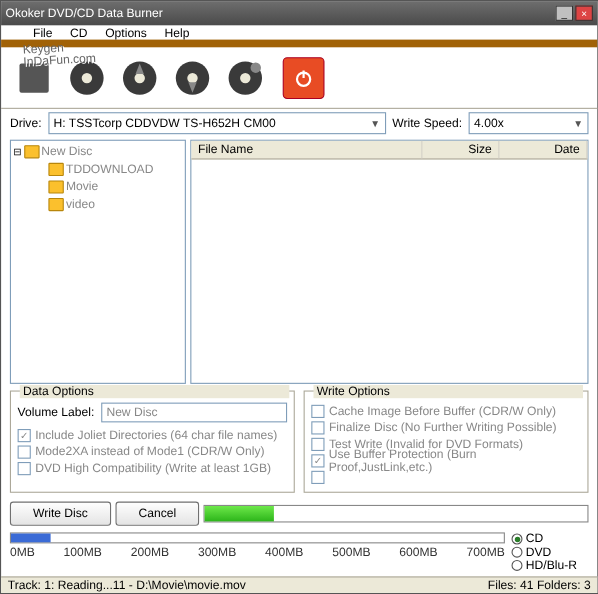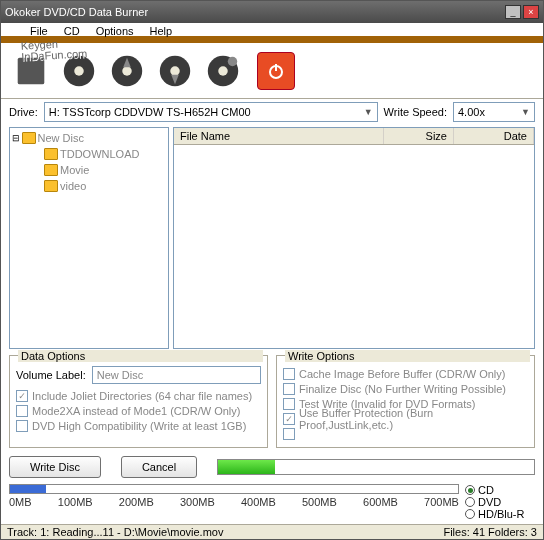--- a/index.html
+++ b/index.html
@@ -13,42 +13,42 @@
 .menubar { height: 20px; display: flex; align-items: flex-start; padding: 0 21px; border-bottom: 7px solid #a16207; }
 .menu-item { padding: 2px 8px; cursor: default; }
 .toolbar { height: 56px; display: flex; align-items: center; padding: 4px 8px; gap: 4px; border-bottom: 1px solid #aca899; position: relative; }
 .tbicon { width: 44px; height: 44px; display: flex; align-items: center; justify-content: center; }
 .disc-svg { width: 38px; height: 38px; }
 .power-btn { width: 38px; height: 38px; background: #e84c24; border: 1px solid #a02; border-radius: 4px; display: flex; align-items: center; justify-content: center; margin-left: 8px; }
 .watermark { position: absolute; left: 20px; top: -4px; font-family: 'Comic Sans MS', cursive; font-size: 18px; color: #666; text-shadow: 1px 1px #fff; transform: rotate(-3deg); pointer-events: none; line-height: 1; }
 .drive-row { height: 26px; display: flex; align-items: center; padding: 2px 8px; gap: 6px; }
 .label { color: #000; }
 .drive-select { flex: 1; height: 20px; border: 1px solid #7f9db9; background: #fff; padding: 0 4px; display: flex; align-items: center; }
-.speed-select { width: 82px; height: 20px; border: 1px solid #7f9db9; background: #fff; padding: 0 4px; display: flex; align-items: center; }
+.speed-select { width: 109px; height: 20px; border: 1px solid #7f9db9; background: #fff; padding: 0 4px; display: flex; align-items: center; }
 .dropdown-arrow { margin-left: auto; font-size: 9px; color: #555; }
 .main-area { flex: 1; display: flex; padding: 2px 8px; gap: 4px; min-height: 0; }
 .tree-pane { width: 160px; border: 1px solid #7f9db9; background: #fff; padding: 2px; overflow: hidden; }
 .tree-row { display: flex; align-items: center; height: 16px; gap: 2px; }
 .tree-indent { width: 14px; display: inline-block; }
 .folder-icon { width: 14px; height: 12px; background: #fbc02d; border: 1px solid #b8860b; border-radius: 1px; display: inline-block; }
 .list-pane { flex: 1; border: 1px solid #7f9db9; background: #fff; display: flex; flex-direction: column; }
 .list-header { display: flex; background: #ece9d8; border-bottom: 1px solid #aca899; }
 .list-col { padding: 2px 6px; border-right: 1px solid #d4d0c8; }
 .col-name { flex: 1; }
 .col-size { width: 70px; text-align: right; }
 .col-date { width: 80px; text-align: right; }
 .options-row { display: flex; padding: 4px 8px; gap: 8px; }
 .fieldset { flex: 1; border: 1px solid #aca899; padding: 4px 6px 6px; }
 .fieldset-legend { font-size: 11px; padding: 0 3px; background: #ece9d8; position: relative; top: -10px; left: 2px; }
 .fieldset-body { margin-top: -6px; }
 .vol-row { display: flex; align-items: center; gap: 6px; margin-bottom: 4px; }
 .vol-input { flex: 1; height: 18px; border: 1px solid #7f9db9; background: #fff; padding: 0 4px; color: #888; display: flex; align-items: center; }
 .check-row { display: flex; align-items: center; gap: 4px; color: #888; height: 15px; }
 .checkbox { width: 12px; height: 12px; border: 1px solid #7f9db9; background: #fff; display: inline-flex; align-items: center; justify-content: center; font-size: 9px; color: #888; }
-.action-row { display: flex; align-items: center; padding: 4px 8px; gap: 20px; }
+.action-row { display: flex; align-items: center; padding: 4px 8px; gap: 4px; }
 .btn { height: 22px; padding: 0 20px; background: linear-gradient(#fefefe,#e4e4e4); border: 1px solid #707070; border-radius: 3px; display: flex; align-items: center; }
 .progress { flex: 1; height: 16px; border: 1px solid #888; background: #fff; position: relative; }
 .progress-fill { position: absolute; left: 0; top: 0; bottom: 0; width: 18%; background: linear-gradient(#6de84a,#2cb51a); }
 .capacity-row { padding: 2px 8px 4px; display: flex; align-items: stretch; gap: 6px; }
 .cap-scale { flex: 1; }
 .cap-bar { height: 10px; border: 1px solid #888; background: #fff; position: relative; margin-bottom: 2px; }
 .cap-fill { position: absolute; left: 0; top: 0; bottom: 0; width: 8%; background: #3b6bd6; }
 .cap-ticks { display: flex; justify-content: space-between; font-size: 9px; color: #333; }
 .cap-types { width: 70px; display: flex; flex-direction: column; justify-content: center; }
 .radio-row { display: flex; align-items: center; gap: 3px; font-size: 9px; height: 12px; }

